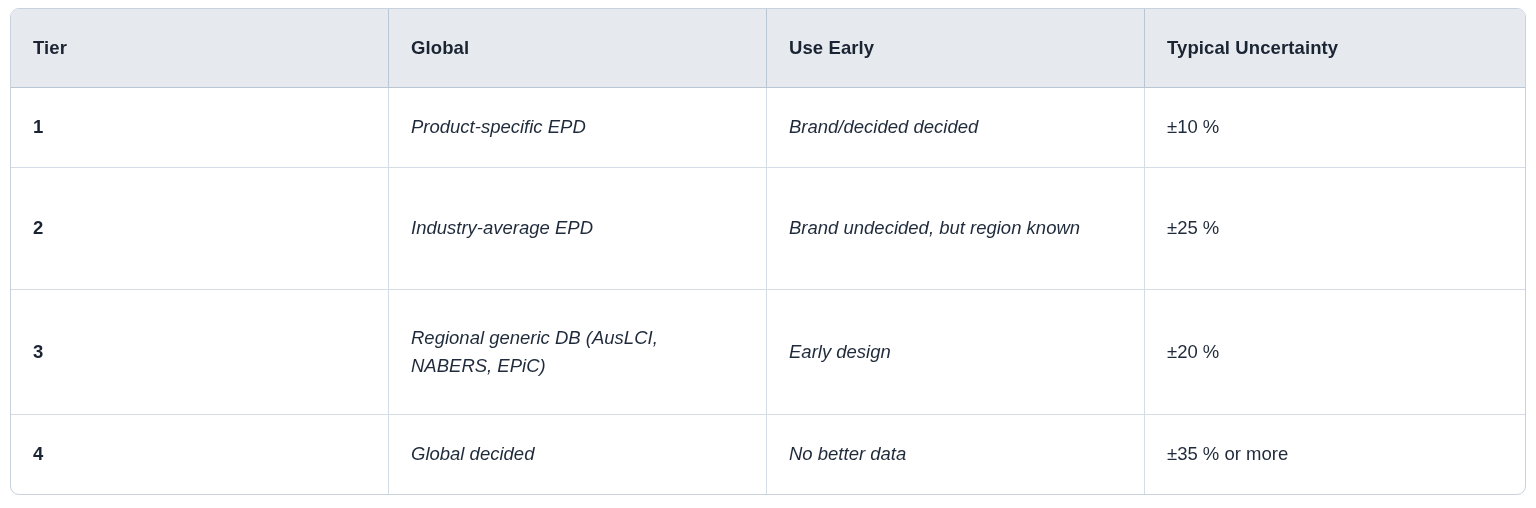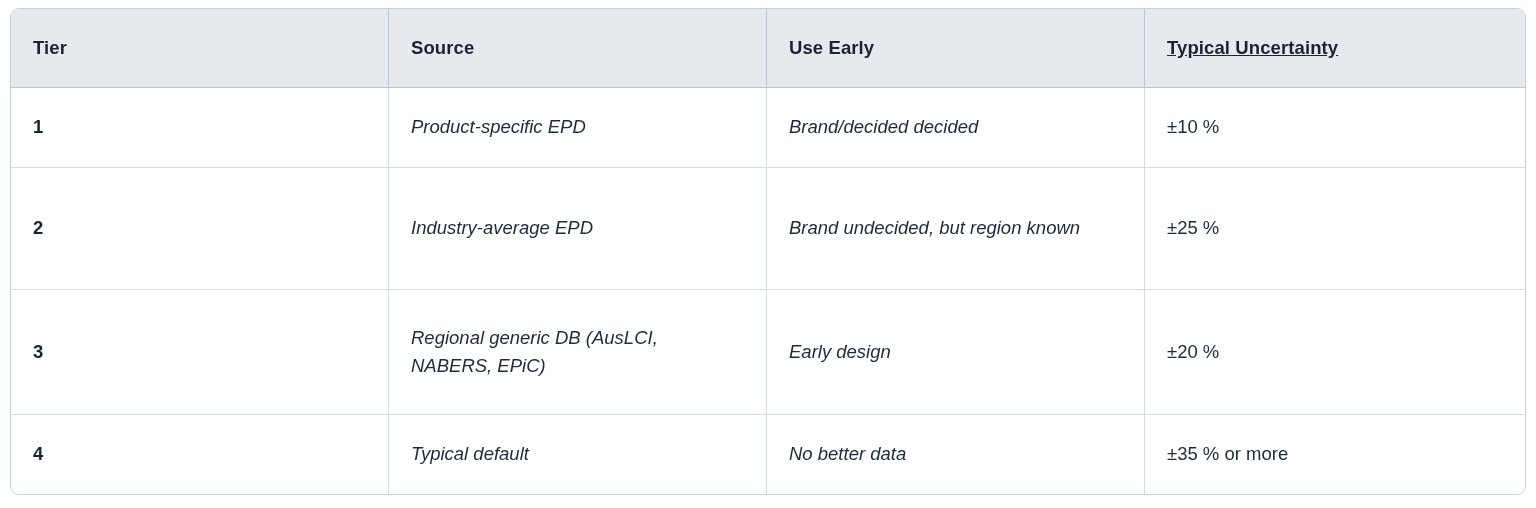--- a/index.html
+++ b/index.html
@@ -50,21 +50,21 @@
     font-weight: 700;
     text-align: left;
     padding: 0 22px;
     height: 79px;
     vertical-align: middle;
     border-bottom: 1px solid #b9c7d4;
     border-right: 1px solid #b9c7d4;
     letter-spacing: 0.1px;
     box-sizing: border-box;
   }
-  thead th:last-child { border-right: none; text-decoration: underline; }
+  thead th:last-child { border-right: none; }
 
   tbody td {
     color: #1f2a3a;
     font-size: 18.5px;
     font-weight: 400;
     text-align: left;
     padding: 0 22px;
     vertical-align: middle;
     border-bottom: 1px solid #d4dde5;
     border-right: 1px solid #d4dde5;
@@ -95,21 +95,21 @@
     <table class="tier-table">
       <colgroup>
         <col class="c1">
           <col class="c2">
           <col class="c3">
           <col class="c4">
       </colgroup>
       <thead>
         <tr>
           <th>Tier</th>
-          <th>Source</th>
+          <th>Global</th>
           <th>Use Early</th>
           <th>Typical Uncertainty</th>
         </tr>
       </thead>
       <tbody>
         <tr class="r1">
           <td class="tier-cell">1</td>
           <td>
               <span class="wrap-text">Product-specific EPD</span>
             </td>
@@ -134,21 +134,21 @@
               <span class="wrap-text">Regional generic DB (AusLCI, NABERS, EPiC)</span>
             </td>
           <td>
               <span class="wrap-text">Early design</span>
             </td>
           <td><span class="unc">±20 %</span></td>
         </tr>
         <tr class="r4">
           <td class="tier-cell">4</td>
           <td>
-              <span class="wrap-text">Typical default</span>
+              <span class="wrap-text">Global decided</span>
             </td>
           <td>
               <span class="wrap-text">No better data</span>
             </td>
           <td><span class="unc">±35 % or more</span></td>
         </tr>
       </tbody>
     </table>
   </div>
 </div>

